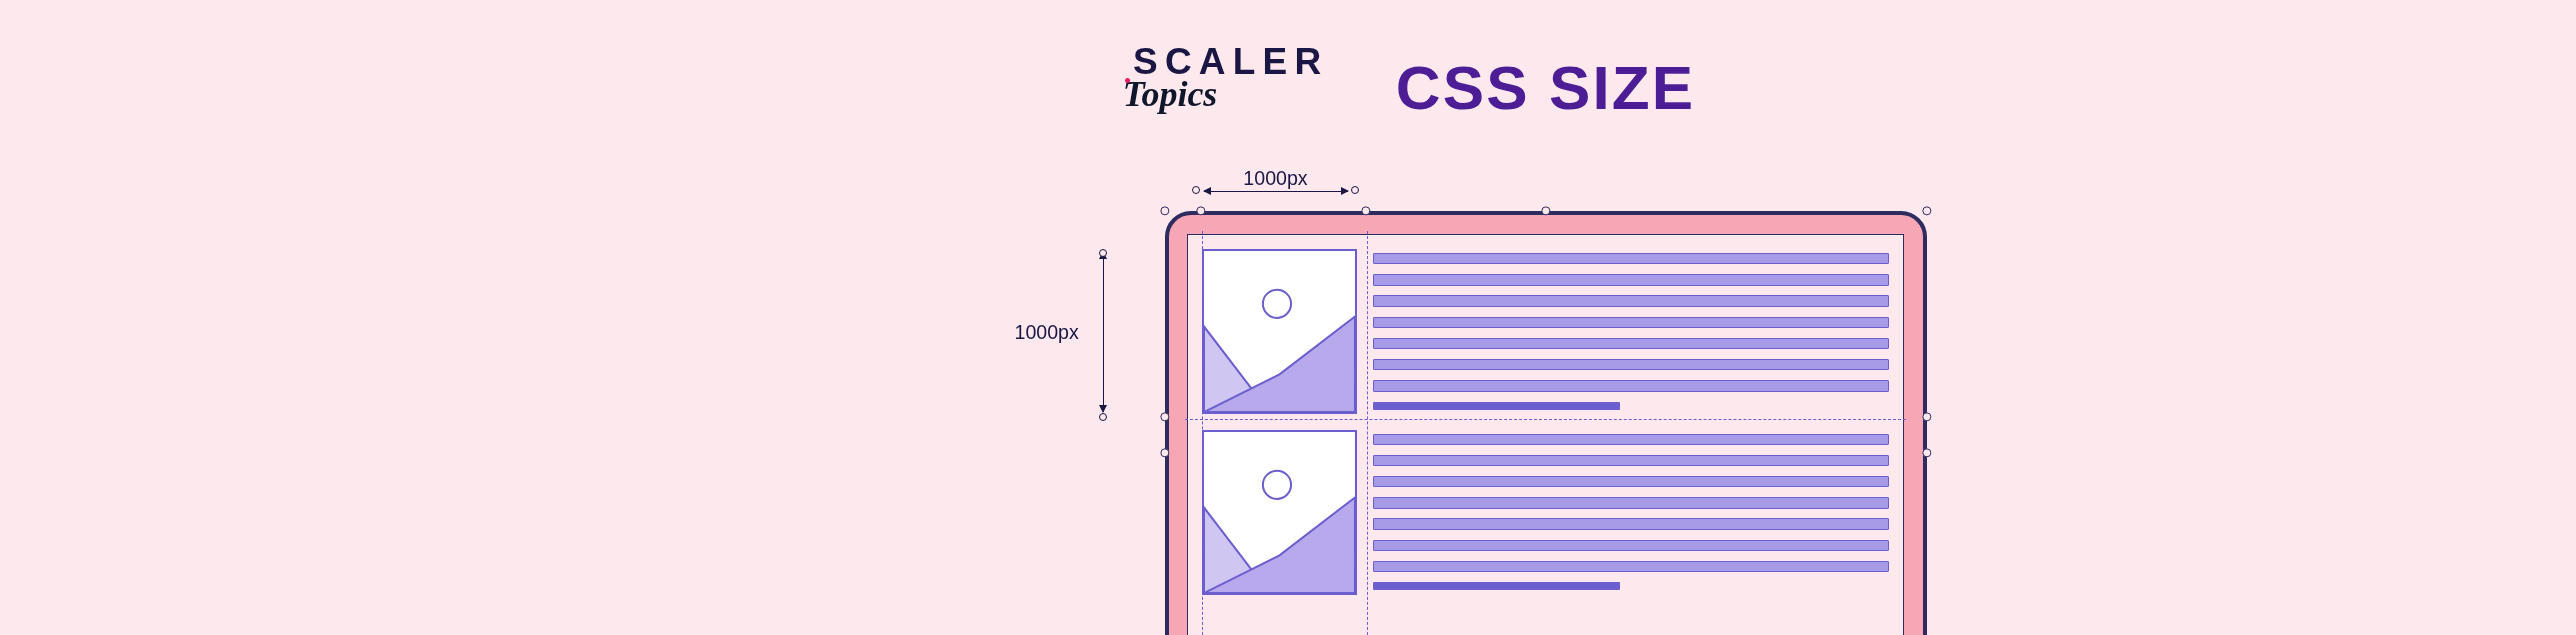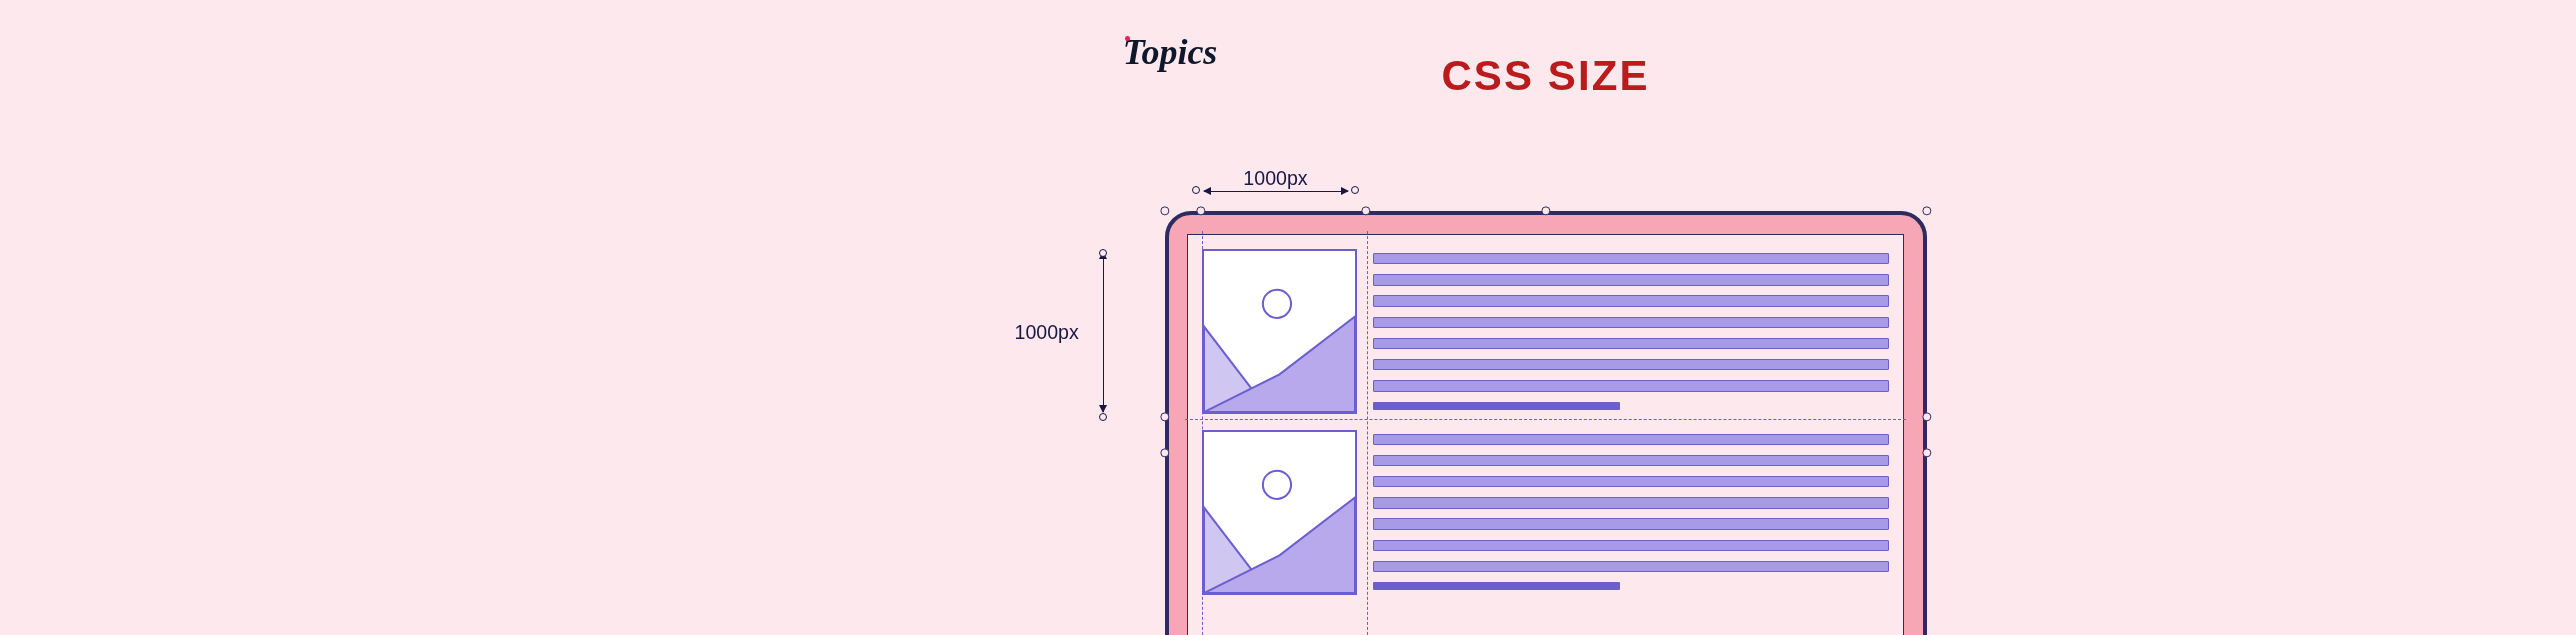--- a/index.html
+++ b/index.html
@@ -40,23 +40,23 @@
     border-radius: 50%;
     top: 5.2px;
     left: 2.6px;
   }
 
   .title {
     position: absolute;
     top: 52px;
     left: 50%;
     transform: translateX(-50%);
-    font-size: 42px;
+    font-size: 62px;
     font-weight: 800;
-    color: #b91c1c;
+    color: #4c1d95;
     letter-spacing: 2.1px;
   }
 
   .diagram-wrap {
     position: absolute;
     top: 211px;
     left: 50%;
     transform: translateX(-50%);
     width: 762px;
     height: 484px;
@@ -213,20 +213,21 @@
     color: #1a1745;
     font-weight: 400;
   }
   .dim-h .hdl1 { position:absolute; top:11.3px; left:-11.3px; }
   .dim-h .hdl2 { position:absolute; top:11.3px; right:-11.3px; }
 </style>
 </head>
 <body>
 
 <div class="logo">
+  <div class="logo-line1">SCALER</div>
   <div class="logo-line2">Topics</div>
 </div>
 
 <div class="title">CSS SIZE</div>
 
 <div class="diagram-wrap">
 
   <div class="dim-h">
     <div class="lbl">1000px</div>
     <div class="arrow"></div>

